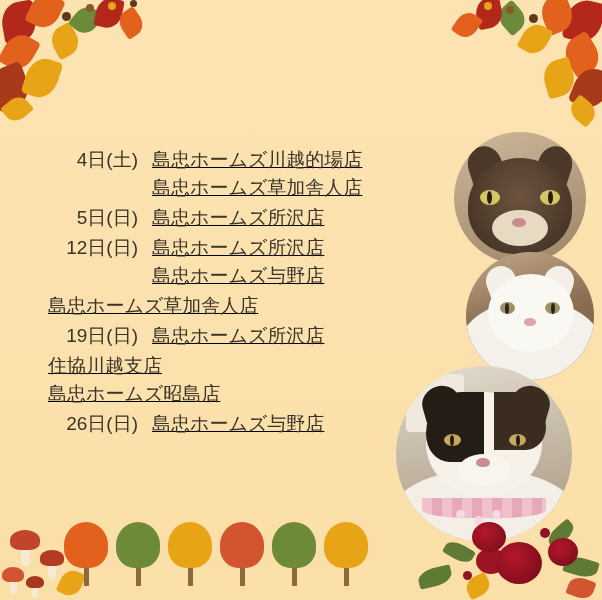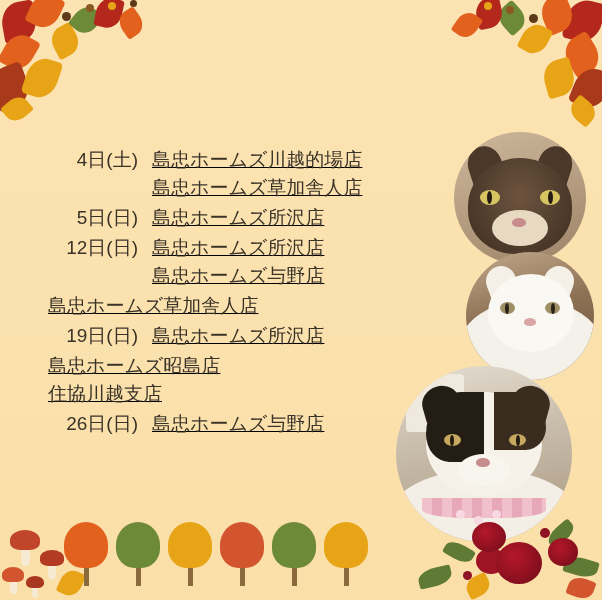--- a/index.html
+++ b/index.html
@@ -311,22 +311,22 @@
 
     <div class="row">
       <div class="date">19日(日)</div>
       <div class="venues">
         <div class="venue">島忠ホームズ所沢店</div>
       </div>
     </div>
 
     <div class="row">
       <div class="venues">
+        <div class="venue">住協川越支店</div>
         <div class="venue">島忠ホームズ昭島店</div>
-        <div class="venue">住協川越支店</div>
       </div>
     </div>
 
     <div class="row">
       <div class="date">26日(日)</div>
       <div class="venues">
         <div class="venue">島忠ホームズ与野店</div>
       </div>
     </div>
 

